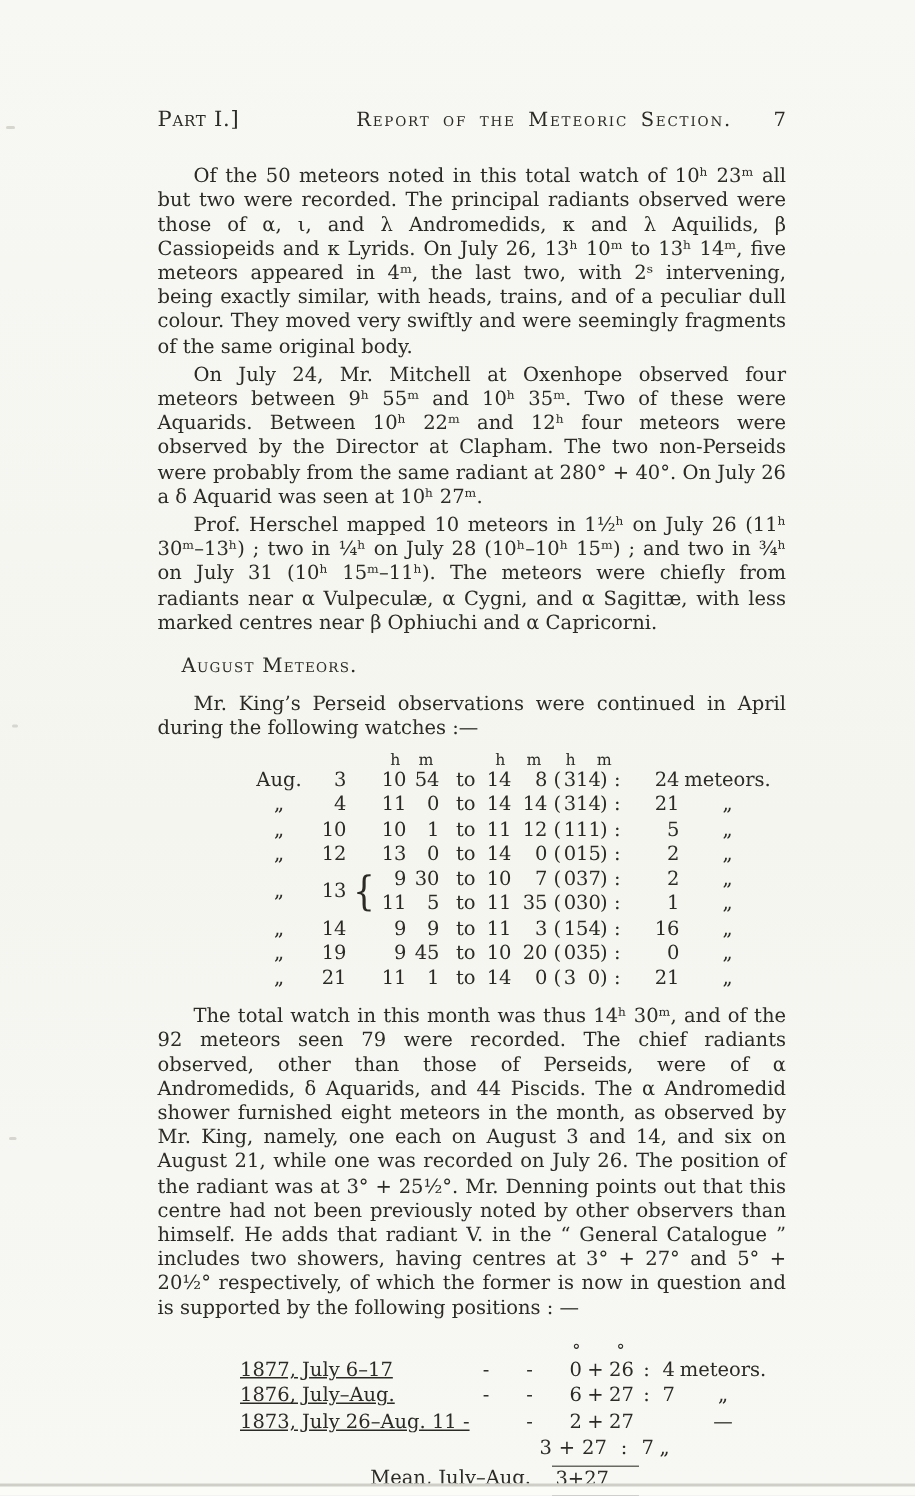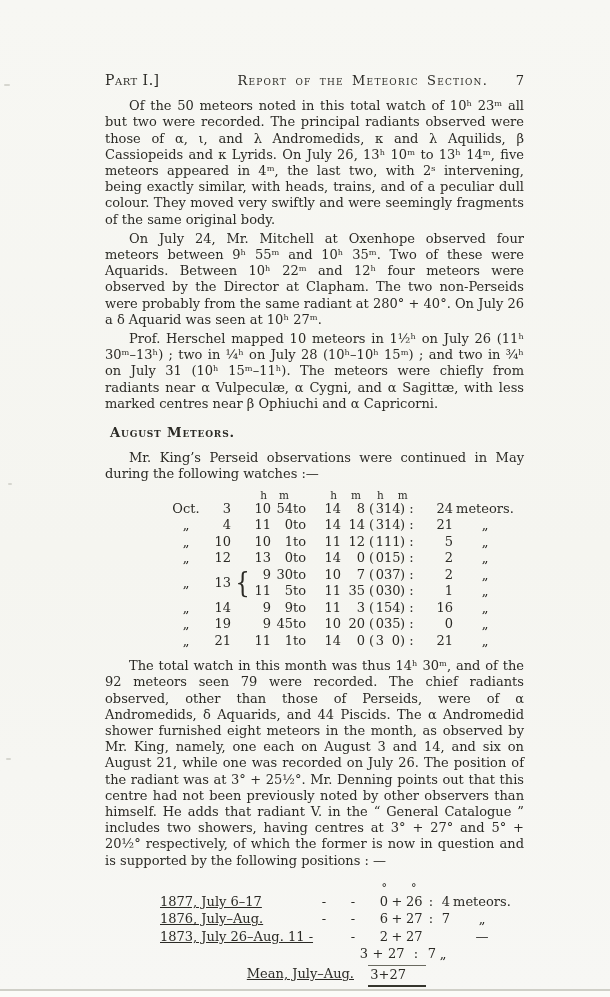--- a/index.html
+++ b/index.html
@@ -12,45 +12,45 @@
     color:#2b2a25;
     overflow:hidden;
     box-sizing:border-box;
     padding:72px 86px 0 105px;
     font-size:13px;
     line-height:16.2px;
   }
   .speck{position:absolute;background:#d6d6cf;border-radius:1px;}
 
   
-  .running-header{display:flex;align-items:baseline;font-size:13px;margin-bottom:9px;}
+  .running-header{display:flex;align-items:baseline;font-size:13px;margin-bottom:21px;}
   .smallcaps{font-variant:small-caps;}
   .part{width:108px;letter-spacing:0.5px;font-size:14px;}
   .title{flex:1;text-align:right;letter-spacing:1.2px;word-spacing:3px;}
   .pagenum{width:36px;text-align:right;}
 
   
   p.body-par{margin:3px 0 0 0;text-indent:24px;text-align:justify;}
   p.no-gap{margin-top:0;}
 
-  .section-heading{margin:13px 0 9px 5px;font-size:13.2px;font-weight:bold;
+  .section-heading{margin:13px 0 9px 16px;font-size:13.2px;font-weight:normal;
     font-variant:small-caps;letter-spacing:0.8px;}
 
   
   .watch-table{margin:7px 0 0 62px;}
   .wrow{display:grid;grid-template-columns:38px 26px 16px 24px 22px 24px 24px 24px 60px 28px 64px;
     height:16.5px;line-height:16.5px;}
   .wrow.units{height:11px;line-height:11px;font-size:10.5px;}
   .c-month{text-align:center;}
   .c-day{text-align:right;}
   .c-brace{position:relative;}
   .big-brace{position:absolute;top:0;left:3px;font-size:27px;line-height:32px;transform:scaleX(0.85);}
   .c-sh,.c-sm,.c-eh,.c-em{text-align:right;}
   .wrow.units .c-sh,.wrow.units .c-sm,.wrow.units .c-eh,.wrow.units .c-em{padding-right:4px;}
-  .c-to{text-align:left;}
+  .c-to{text-align:right;}
   .c-dur{display:flex;padding-left:4px;}
   .c-dh{width:10px;text-align:right;}
   .c-dm{width:16px;text-align:right;}
   .du-h{margin-left:8px;}
   .du-m{margin-left:14px;}
   .c-count{text-align:right;}
   .c-tail{text-align:center;}
   .shift{display:inline-block;transform:translateY(8px);}
 
   
@@ -93,41 +93,41 @@
     <span class="smallcaps title">Report of the Meteoric Section.</span>
     <span class="pagenum">7</span>
   </div>
 
   <p class="body-par no-gap">Of the 50 meteors noted in this total watch of 10ʰ 23ᵐ all but two were recorded.  The principal radiants observed were those of α, ι, and λ Andromedids, κ and λ Aquilids, β Cassiopeids and κ Lyrids.  On July 26, 13ʰ 10ᵐ to 13ʰ 14ᵐ, five meteors appeared in 4ᵐ, the last two, with 2ˢ intervening, being exactly similar, with heads, trains, and of a peculiar dull colour.  They moved very swiftly and were seemingly fragments of the same original body.</p>
   <p class="body-par">On July 24, Mr. Mitchell at Oxenhope observed four meteors between 9ʰ 55ᵐ and 10ʰ 35ᵐ.  Two of these were Aquarids.  Between 10ʰ 22ᵐ and 12ʰ four meteors were observed by the Director at Clapham.  The two non-Perseids were probably from the same radiant at 280° + 40°.  On July 26 a δ Aquarid was seen at 10ʰ 27ᵐ.</p>
   <p class="body-par">Prof. Herschel mapped 10 meteors in 1½ʰ on July 26 (11ʰ 30ᵐ–13ʰ) ; two in ¼ʰ on July 28 (10ʰ–10ʰ 15ᵐ) ; and two in ¾ʰ on July 31 (10ʰ 15ᵐ–11ʰ).  The meteors were chiefly from radiants near α Vulpeculæ, α Cygni, and α Sagittæ, with less marked centres near β Ophiuchi and α Capricorni.</p>
 
   <div class="section-heading">August Meteors.</div>
 
-  <p class="body-par no-gap">Mr. King’s Perseid observations were continued in May during the following watches :—</p>
+  <p class="body-par no-gap">Mr. King’s Perseid observations were continued in April during the following watches :—</p>
 
   <div class="watch-table">
       <div class="wrow units">
         <span class="c-month"></span>
         <span class="c-day"></span>
         <span class="c-brace"></span>
         <span class="c-sh">h</span>
         <span class="c-sm">m</span>
         <span class="c-to"></span>
         <span class="c-eh">h</span>
         <span class="c-em">m</span>
         <span class="c-dur">
           <span class="du-h">h</span>
           <span class="du-m">m</span>
         </span>
         <span class="c-count"></span>
         <span class="c-tail"></span>
       </div>
       <div class="wrow">
-        <span class="c-month">Oct.</span>
+        <span class="c-month">Aug.</span>
         <span class="c-day">3</span>
         <span class="c-brace"></span>
         <span class="c-sh">10</span>
         <span class="c-sm">54</span>
         <span class="c-to">to</span>
         <span class="c-eh">14</span>
         <span class="c-em">8</span>
         <span class="c-dur">
           <span>(</span>
           <span class="c-dh">3</span>

